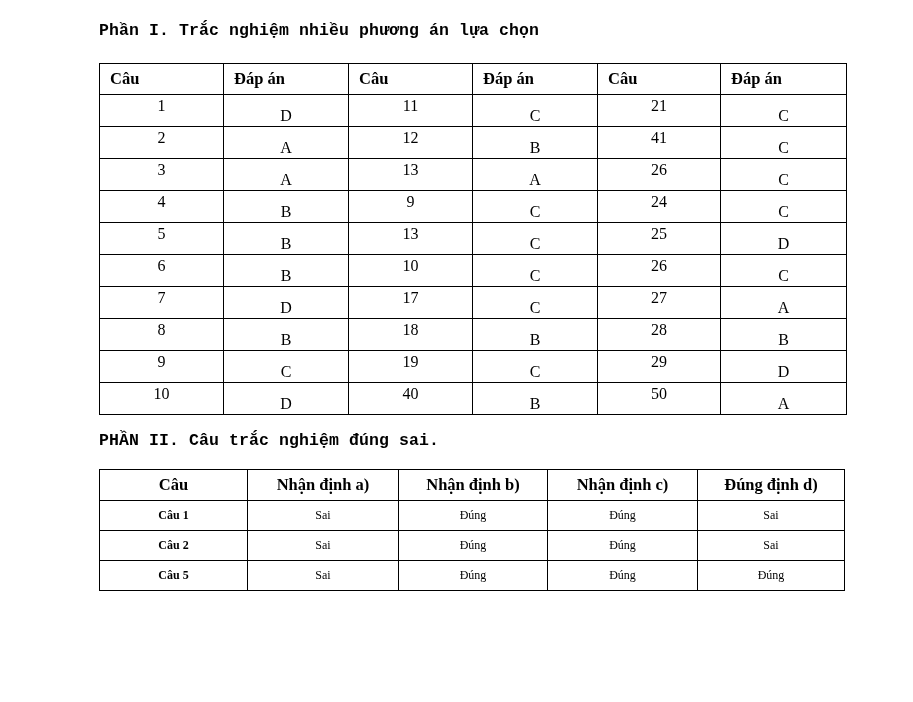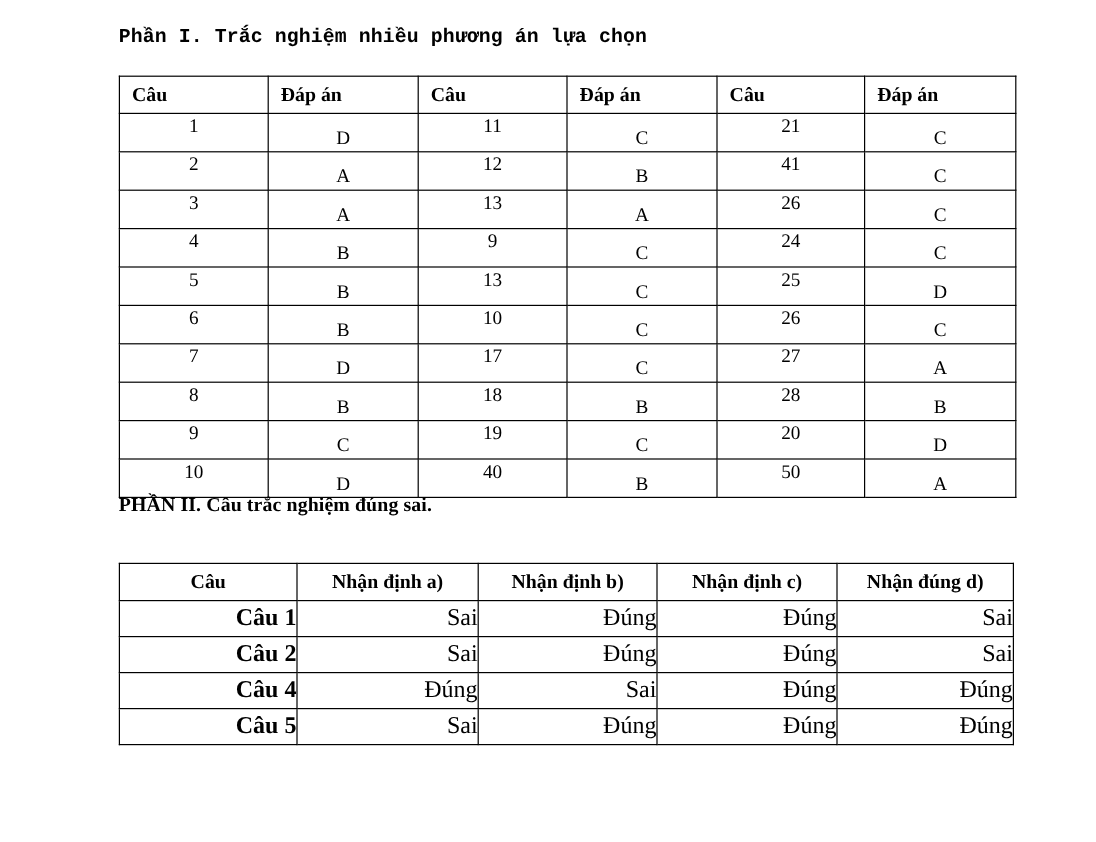--- a/index.html
+++ b/index.html
@@ -25,21 +25,21 @@
 
   
   .section-heading {
     position: absolute;
     font-weight: bold;
     font-size: 16.5px;
     letter-spacing: 0.1px;
     white-space: nowrap;
   }
   #heading-part-1 { left: 99px; top: 21px; font-family: Liberation Mono, monospace; }
-  #heading-part-2 { left: 99px; top: 411px; }
+  #heading-part-2 { left: 99px; top: 431px; font-family: Liberation Mono, monospace; }
 
   
   .doc-table {
     position: absolute;
     border-collapse: collapse;
     table-layout: fixed;
     background: #ffffff;
   }
   .doc-table td, .doc-table th {
     border: 1px solid #000000;
@@ -107,22 +107,22 @@
   #table-tf thead th {
     height: 30px;
     font-weight: bold;
     font-size: 16.5px;
     text-align: center;
     vertical-align: middle;
     white-space: nowrap;
   }
   #table-tf tbody td {
     height: 29px;
-    font-size: 20px;
-    text-align: right;
+    font-size: 12px;
+    text-align: center;
     vertical-align: middle;
   }
   #table-tf tbody td.row-label {
     font-weight: bold;
   }
 </style>
 </head>
 <body style="background: rgb(255, 255, 255); color: rgb(0, 0, 0);">
 
 <div class="page">
@@ -316,21 +316,21 @@
           <td class="q-ans">
             <span>C</span>
           </td>
           <td class="q-num">
             <span>19</span>
           </td>
           <td class="q-ans">
             <span>C</span>
           </td>
           <td class="q-num">
-            <span>20</span>
+            <span>29</span>
           </td>
           <td class="q-ans">
             <span>D</span>
           </td>
         </tr>
         <tr>
           <td class="q-num">
             <span>10</span>
           </td>
           <td class="q-ans">
@@ -361,46 +361,39 @@
         <col class="t-b">
         <col class="t-c">
         <col class="t-d">
     </colgroup>
     <thead>
       <tr>
         <th>Câu</th>
         <th>Nhận định a)</th>
         <th>Nhận định b)</th>
         <th>Nhận định c)</th>
-        <th>Nhận đúng d)</th>
+        <th>Đúng định d)</th>
       </tr>
     </thead>
     <tbody id="tf-body">
         <tr>
           <td class="row-label">Câu 1</td>
           <td>Sai</td>
           <td>Đúng</td>
           <td>Đúng</td>
           <td>Sai</td>
         </tr>
         <tr>
           <td class="row-label">Câu 2</td>
           <td>Sai</td>
           <td>Đúng</td>
           <td>Đúng</td>
           <td>Sai</td>
         </tr>
         <tr>
-          <td class="row-label">Câu 4</td>
-          <td>Đúng</td>
-          <td>Sai</td>
-          <td>Đúng</td>
-          <td>Đúng</td>
-        </tr>
-        <tr>
           <td class="row-label">Câu 5</td>
           <td>Sai</td>
           <td>Đúng</td>
           <td>Đúng</td>
           <td>Đúng</td>
         </tr>
       </tbody>
   </table>
 
 </div>

